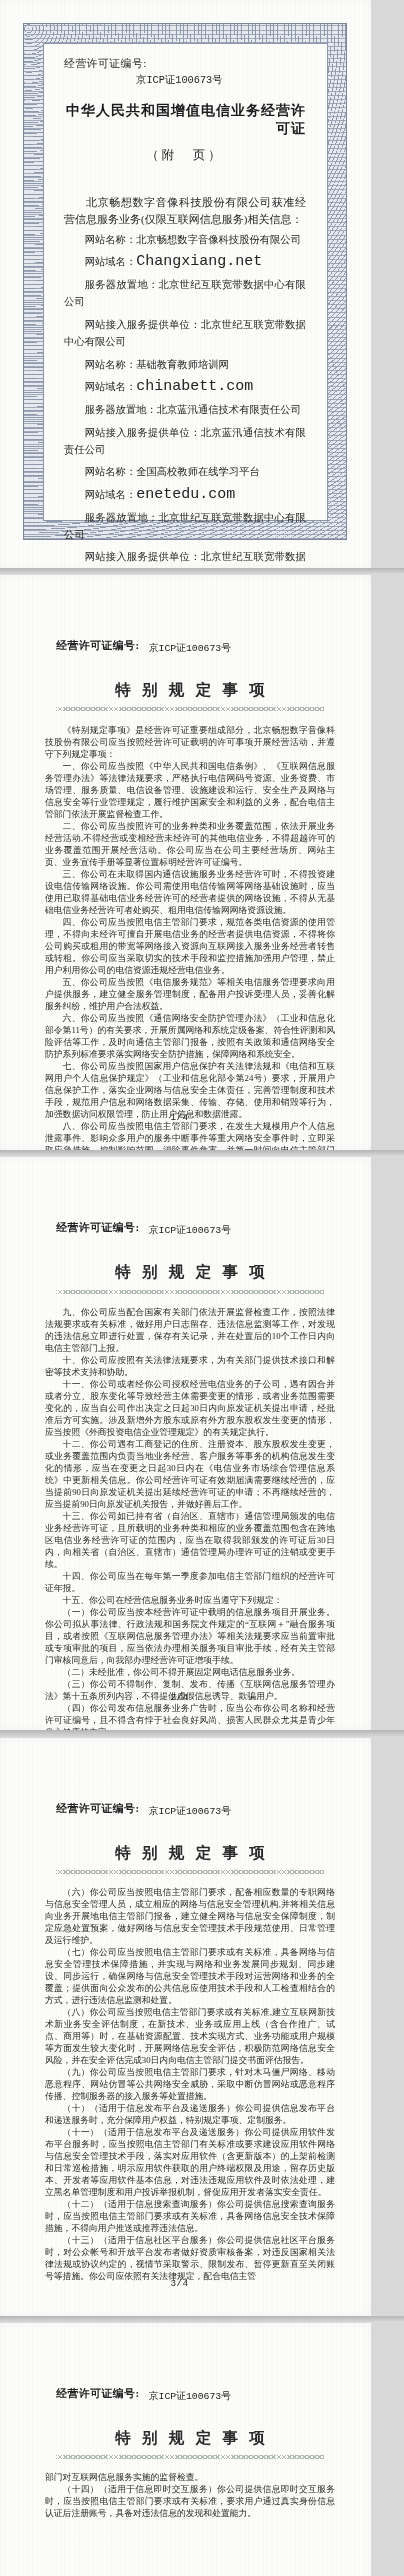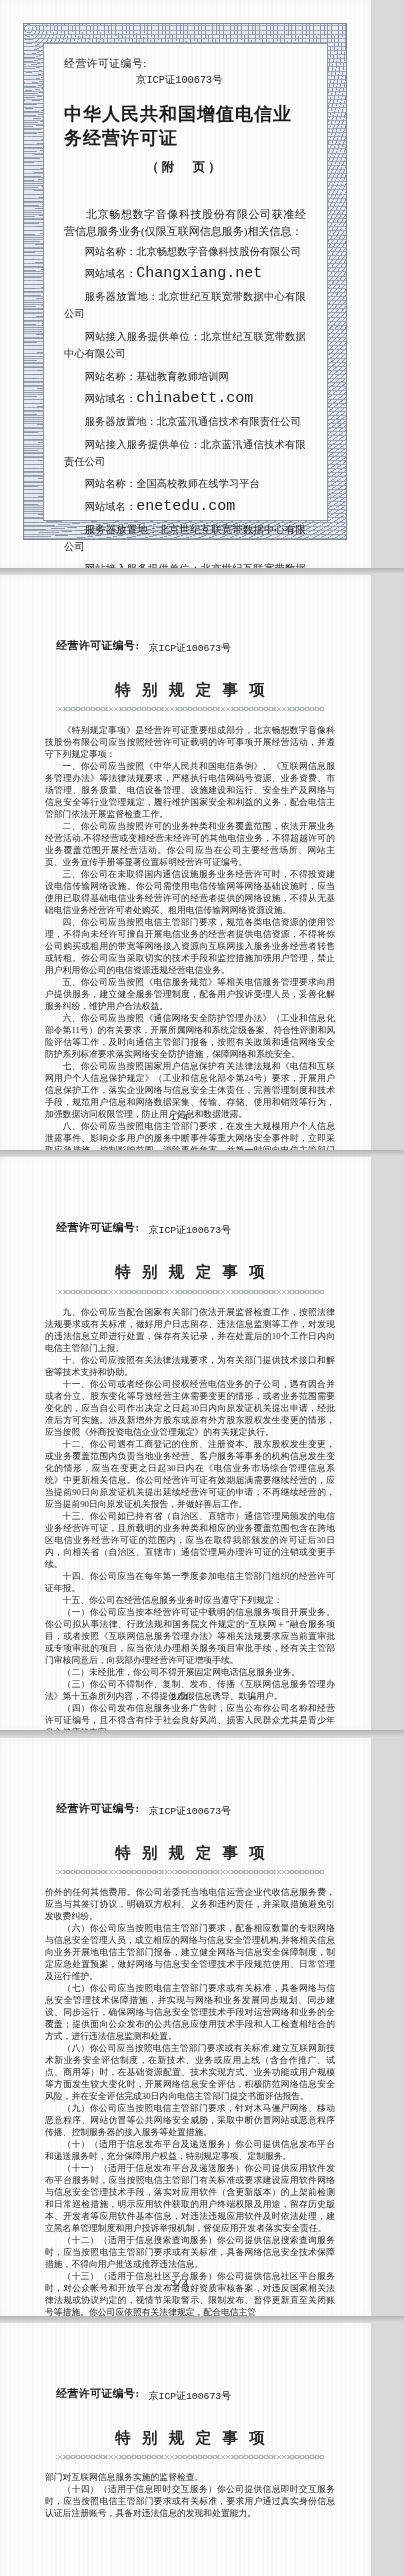--- a/index.html
+++ b/index.html
@@ -30,23 +30,23 @@
   }
   .cert-inner{
     background:#fcfcfa;height:100%;box-sizing:border-box;
     border:0.5px solid #8b96a9;
     padding:13.4px 20.6px 0 20.6px;
     background-image:repeating-linear-gradient(90deg,rgba(0,0,0,0.012) 0 1.5px,rgba(0,0,0,0) 1.5px 4.6px);
   }
   .cert-no .lbl{font-size:10.8px;letter-spacing:0.5px;}
   .cert-no .val{display:block;margin:2.1px 0 0 72px;font-size:10.3px;font-family:"Liberation Mono","DejaVu Sans Mono",monospace;}
   .cert-title{
-    margin:15.5px 0 0 0;text-align:left;font-size:18px;font-weight:700;letter-spacing:1px;color:#1c1c1c;
+    margin:15.5px 0 0 0;text-align:right;font-size:14px;font-weight:700;letter-spacing:1px;color:#1c1c1c;
   }
-  .cert-subtitle{margin-top:8.2px;text-align:center;font-size:12.4px;font-weight:700;letter-spacing:3.1px;}
+  .cert-subtitle{margin-top:8.2px;text-align:center;font-size:12.4px;font-weight:400;letter-spacing:3.1px;}
   .cert-intro{margin:30px 0 3.1px 0;font-size:11px;line-height:17px;text-indent:2em;text-align:justify;}
   .cert-line{margin:0 0 5.7px 0;font-size:10.3px;line-height:17px;text-indent:2em;text-align:justify;}
   .cert-line .v-latin{font-family:"Liberation Mono","DejaVu Sans Mono",monospace;font-size:15px;}
 
   
   .prov-page{box-sizing:border-box;padding:64px 36px 0 45px;}
   .prov-no{padding-left:11.3px;white-space:nowrap;}
   .prov-no .lbl{font-size:10.8px;font-weight:600;letter-spacing:0.5px;}
   .prov-no .val{font-size:9.8px;margin-left:7.2px;position:relative;top:2.1px;font-family:"Liberation Mono","DejaVu Sans Mono",monospace;}
   .prov-title{
@@ -151,21 +151,20 @@
   </section>
 <div class="page-gap"></div>
   <section class="page prov-page" style="height: 578px;">
     <div class="prov-no">
       <span class="lbl">经营许可证编号:</span>
       <span class="val">京ICP证100673号</span>
     </div>
     <h2 class="prov-title">特别规定事项</h2>
     <div class="prov-zigzag"></div>
     <div class="prov-body">
-          <p class="noindent">价外的任何其他费用。你公司若委托当地电信运营企业代收信息服务费，应当与其签订协议，明确双方权利、义务和违约责任，并采取措施避免引发收费纠纷。</p>
           <p>（六）你公司应当按照电信主管部门要求，配备相应数量的专职网络与信息安全管理人员，成立相应的网络与信息安全管理机构,并将相关信息向业务开展地电信主管部门报备，建立健全网络与信息安全保障制度，制定应急处置预案，做好网络与信息安全管理技术手段规范使用、日常管理及运行维护。</p>
           <p>（七）你公司应当按照电信主管部门要求或有关标准，具备网络与信息安全管理技术保障措施，并实现与网络和业务发展同步规划、同步建设、同步运行，确保网络与信息安全管理技术手段对运营网络和业务的全覆盖；提供面向公众发布的公共信息应使用技术手段和人工检查相结合的方式，进行违法信息监测和处置。</p>
           <p>（八）你公司应当按照电信主管部门要求或有关标准,建立互联网新技术新业务安全评估制度，在新技术、业务或应用上线（含合作推广、试点、商用等）时，在基础资源配置、技术实现方式、业务功能或用户规模等方面发生较大变化时，开展网络信息安全评估，积极防范网络信息安全风险，并在安全评估完成30日内向电信主管部门提交书面评估报告。</p>
           <p>（九）你公司应当按照电信主管部门要求，针对木马僵尸网络、移动恶意程序、网站仿冒等公共网络安全威胁，采取中断仿冒网站或恶意程序传播、控制服务器的接入服务等处置措施。</p>
           <p>（十）（适用于信息发布平台及递送服务）你公司提供信息发布平台和递送服务时，充分保障用户权益，特别规定事项、定制服务。</p>
           <p>（十一）（适用于信息发布平台及递送服务）你公司提供应用软件发布平台服务时，应当按照电信主管部门有关标准或要求建设应用软件网络与信息安全管理技术手段，落实对应用软件（含更新版本）的上架前检测和日常巡检措施，明示应用软件获取的用户终端权限及用途，留存历史版本、开发者等应用软件基本信息，对违法违规应用软件及时依法处理，建立黑名单管理制度和用户投诉举报机制，督促应用开发者落实安全责任。</p>
           <p>（十二）（适用于信息搜索查询服务）你公司提供信息搜索查询服务时，应当按照电信主管部门要求或有关标准，具备网络信息安全技术保障措施，不得向用户推送或推荐违法信息。</p>
           <p>（十三）（适用于信息社区平台服务）你公司提供信息社区平台服务时，对公众帐号和开放平台发布者做好资质审核备案，对违反国家相关法律法规或协议约定的，视情节采取警示、限制发布、暂停更新直至关闭账号等措施。你公司应依照有关法律规定，配合电信主管</p>
         </div>
     <div class="page-num">3/4</div>

